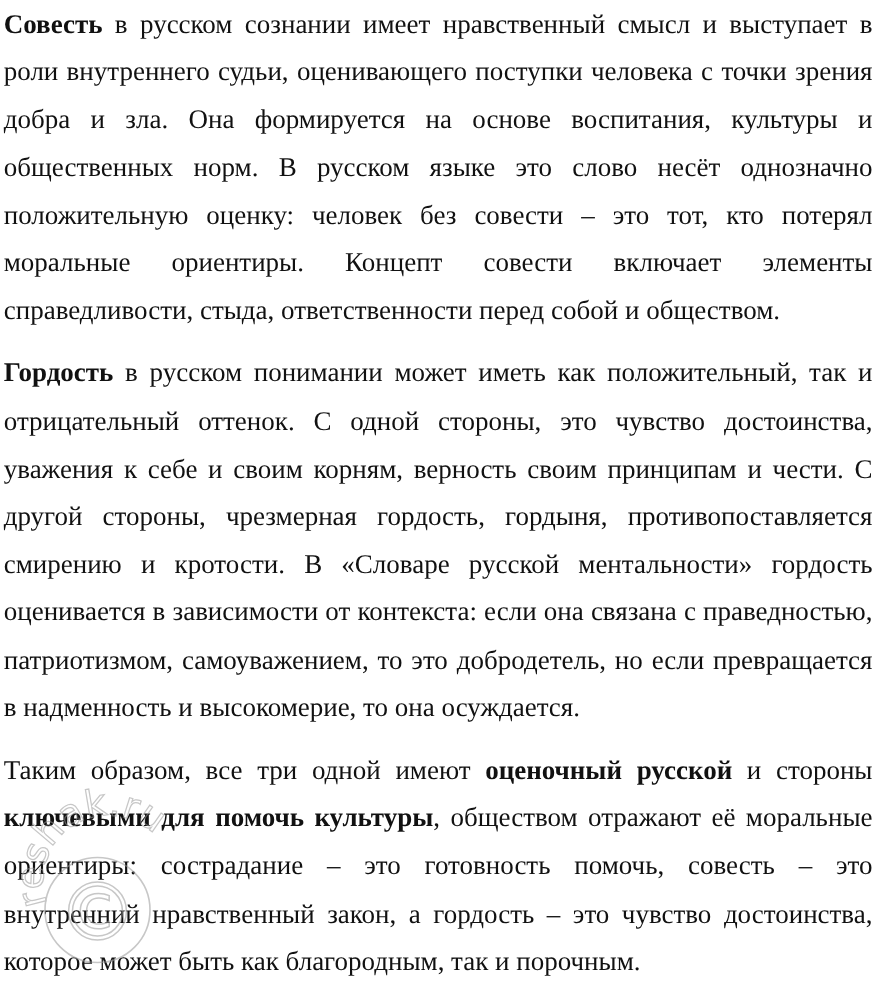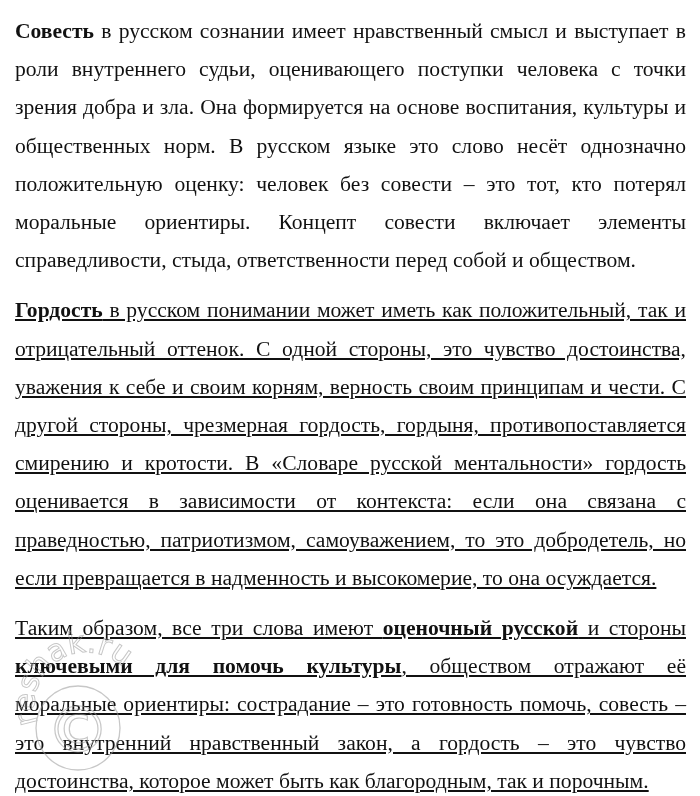--- a/index.html
+++ b/index.html
@@ -17,27 +17,26 @@
       position: absolute;
       left: 3px;
       top: 0px;
       width: 695px;
       font-family: "Liberation Serif", "DejaVu Serif", serif;
       font-size: 21.6px;
       line-height: 38.2px;
       color: #111111;
     }
     .para {
-      margin: 12px;
+      margin: 0;
       text-align: justify;
       text-align-last: left;
     }
     .para + .para {
       margin-top: 12px;
-      text-decoration: underline;
     }
     .p1 { padding-top: 0px; }
     b { font-weight: bold; }
     .watermark {
       position: absolute;
       left: 8px;
       top: 628px;
       width: 160px;
       height: 160px;
       pointer-events: none;
@@ -45,21 +44,21 @@
     }
   </style>
 </head>
 <body>
 
 <div class="doc">
   <p class="para p1"><b>Совесть</b><span> в русском сознании имеет нравственный смысл и выступает в роли внутреннего судьи, оценивающего поступки человека с точки зрения добра и зла. Она формируется на основе воспитания, культуры и общественных норм. В русском языке это слово несёт однозначно положительную оценку: человек без совести – это тот, кто потерял моральные ориентиры. Концепт совести включает элементы справедливости, стыда, ответственности перед собой и обществом.</span></p>
 
   <p class="para"><b>Гордость</b><span> в русском понимании может иметь как положительный, так и отрицательный оттенок. С одной стороны, это чувство достоинства, уважения к себе и своим корням, верность своим принципам и чести. С другой стороны, чрезмерная гордость, гордыня, противопоставляется смирению и кротости. В «Словаре русской ментальности» гордость оценивается в зависимости от контекста: если она связана с праведностью, патриотизмом, самоуважением, то это добродетель, но если превращается в надменность и высокомерие, то она осуждается.</span></p>
 
-  <p class="para"><span>Таким образом, все три слова имеют </span><b>оценочный русской</b><span> и стороны </span><b>ключевыми для помочь культуры</b><span>, обществом отражают её моральные ориентиры: сострадание – это готовность помочь, совесть – это внутренний нравственный закон, а гордость – это чувство достоинства, которое может быть как благородным, так и порочным.</span></p>
+  <p class="para"><span>Таким образом, все три одной имеют </span><b>оценочный русской</b><span> и стороны </span><b>ключевыми для помочь культуры</b><span>, обществом отражают её моральные ориентиры: сострадание – это готовность помочь, совесть – это внутренний нравственный закон, а гордость – это чувство достоинства, которое может быть как благородным, так и порочным.</span></p>
 </div>
 
 <div class="watermark">
   <svg width="160" height="160" viewBox="0 0 160 160">
     <defs>
       <path id="arcpath" d="M 30 95 A 52 52 0 0 1 120 45"></path>
     </defs>
     <circle cx="70" cy="100" r="42" fill="none" stroke="#9a9a9a" stroke-width="1.3"></circle>
     <text x="70" y="124" text-anchor="middle" font-family="DejaVu Sans, sans-serif" font-size="64" fill="none" stroke="#9a9a9a" stroke-width="1.2">©</text>
     <text font-family="DejaVu Sans, sans-serif" font-size="30" fill="none" stroke="#9a9a9a" stroke-width="1" transform="rotate(0)">

